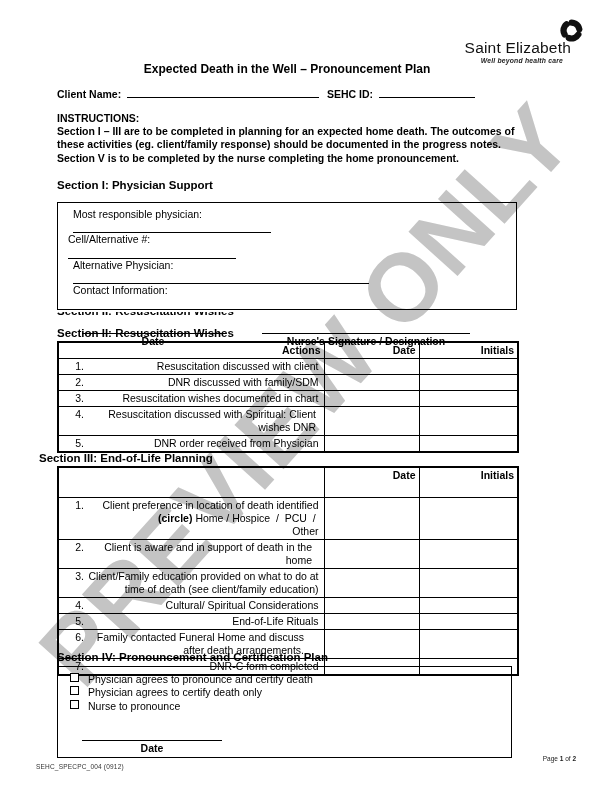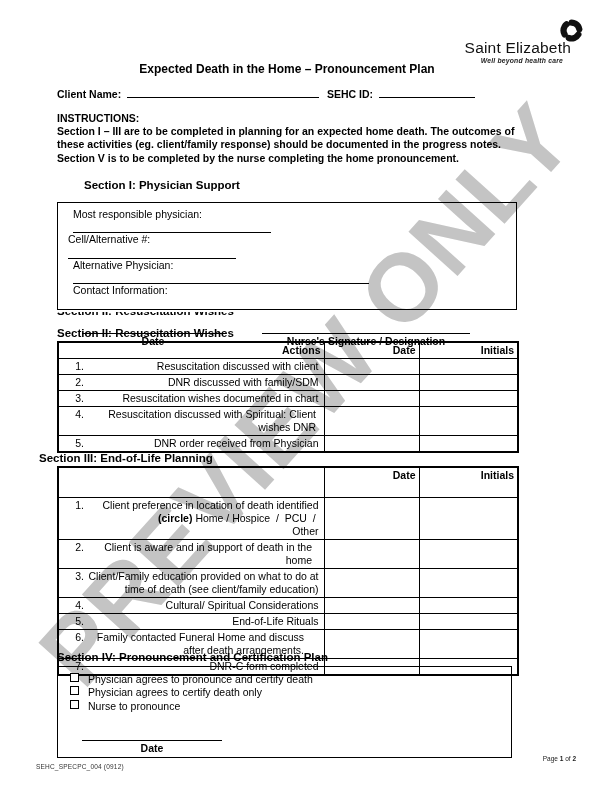--- a/index.html
+++ b/index.html
@@ -73,37 +73,37 @@
   <div class="content">
 
     <div class="logo">
       <svg class="logo-icon" viewBox="0 0 24 24">
         <circle cx="12" cy="12" r="7.6" fill="none" stroke="#111" stroke-width="6" stroke-dasharray="10.5 5.4" stroke-linecap="round" transform="rotate(30 12 12)"></circle>
       </svg>
       <div class="logo-name">Saint Elizabeth</div>
       <div class="logo-tagline">Well beyond health care</div>
     </div>
 
-    <div class="abs title">Expected Death in the Home – Pronouncement Plan</div>
+    <div class="abs title">Expected Death in the Well – Pronouncement Plan</div>
 
     <div class="abs client-row">
       <span>Client Name:</span>
       <span class="blank grow"></span>
       <span style="margin-left:8px;">SEHC ID:</span>
       <span class="blank" style="width:96px;margin-left:6px;"></span>
     </div>
 
     <div class="abs instructions">
       <div>INSTRUCTIONS:</div>
       <div>Section I – III are to be completed in planning for an expected home death.  The outcomes of</div>
       <div>these activities (eg. client/family response) should be documented in the progress notes.</div>
       <div>Section V is to be completed by the nurse completing the home pronouncement.</div>
     </div>
 
-    <div class="abs sec-head" style="left:57px;top:179px;margin-left:27px;">Section I: Physician Support</div>
+    <div class="abs sec-head" style="left:57px;top:179px;">Section I: Physician Support</div>
 
     <div class="abs box box1">
       <div class="fline">
         <span class="lbl">Most responsible physician:</span>
         <span class="blank" style="width:198px;margin-left:5px;"></span>
       </div>
       <div class="fline">
         <span class="lbl">Cell/Alternative #:</span>
         <span class="blank" style="width:168px;"></span>
       </div>

